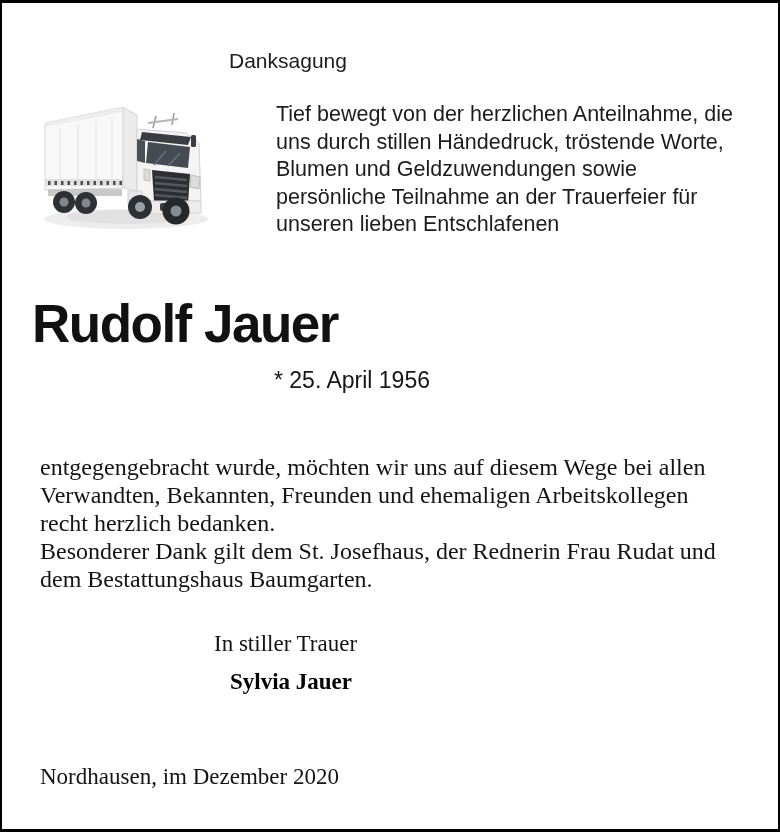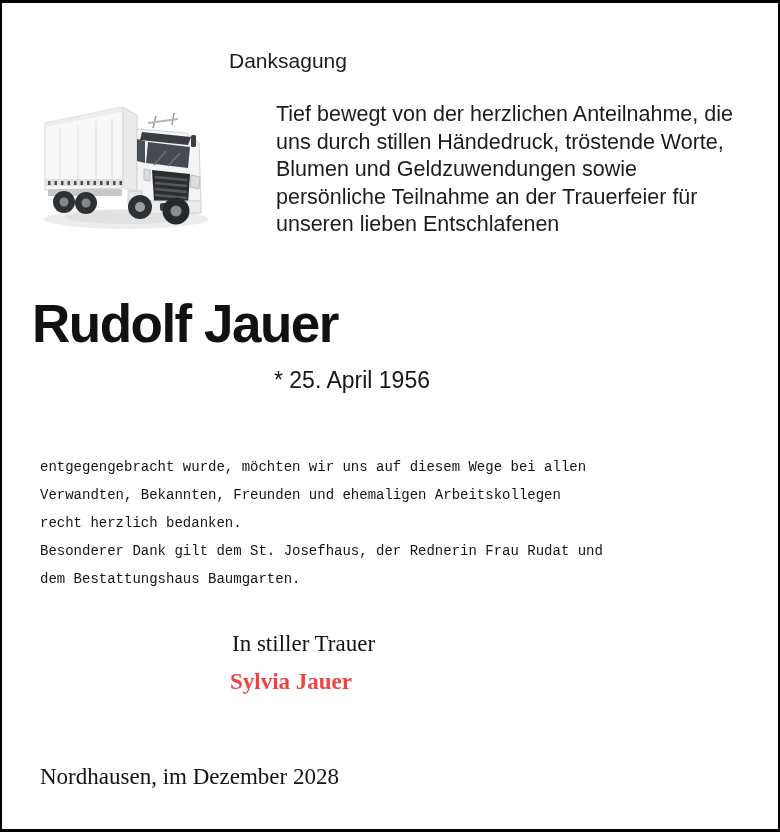--- a/index.html
+++ b/index.html
@@ -69,41 +69,40 @@
     justify-content: center;
     gap: 14px;
     font-size: 23px;
     color: #161616;
   }
   .body-text {
     position: absolute;
     left: 38px;
     top: 450px;
     width: 710px;
-    font-size: 14px;
+    font-size: 24px;
     line-height: 28px;
     white-space: pre-line;
     color: #141414;
-    font-family: Liberation Mono, monospace;
   }
   .closing {
     position: absolute;
-    left: 230px;
+    left: 212px;
     top: 628px;
     font-size: 23px;
     color: #141414;
   }
   .mourners {
     position: absolute;
     left: 228px;
     top: 663px;
     font-size: 23px;
     font-weight: bold;
     line-height: 31px;
-    color: #ef4444;
+    color: #000000;
   }
   .place-date {
     position: absolute;
     left: 38px;
     top: 761px;
     font-size: 23px;
     color: #141414;
   }
 </style>
 </head>
@@ -194,15 +193,15 @@
 recht herzlich bedanken.
 Besonderer Dank gilt dem St. Josefhaus, der Rednerin Frau Rudat und
 dem Bestattungshaus Baumgarten.</div>
 
   <div class="closing serif">In stiller Trauer</div>
 
   <div class="mourners serif">
     <div>Sylvia Jauer</div>
   </div>
 
-  <div class="place-date serif">Nordhausen, im Dezember 2028</div>
+  <div class="place-date serif">Nordhausen, im Dezember 2020</div>
 
 </div>
 
 </body></html>

